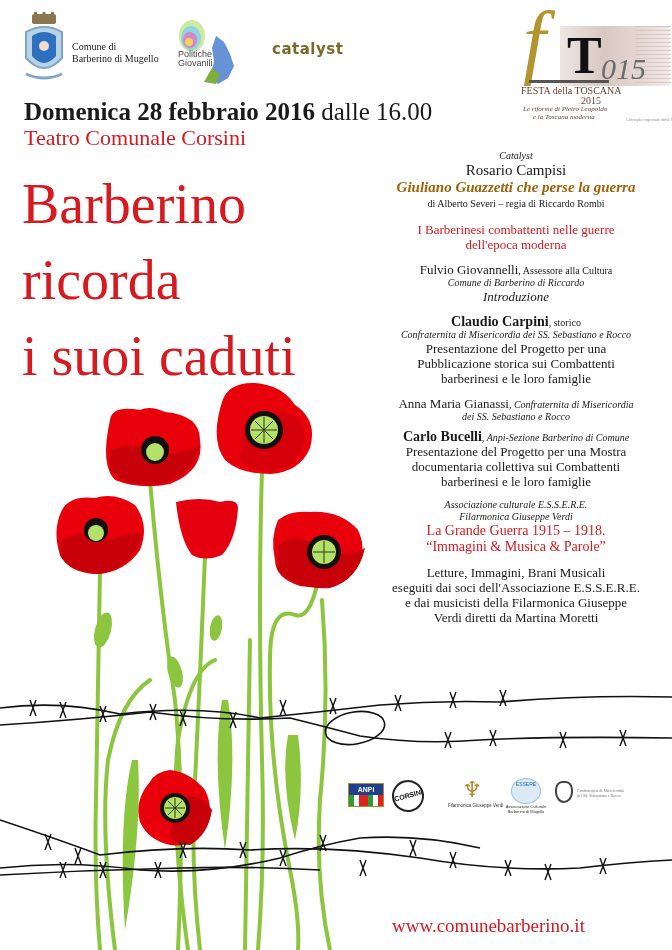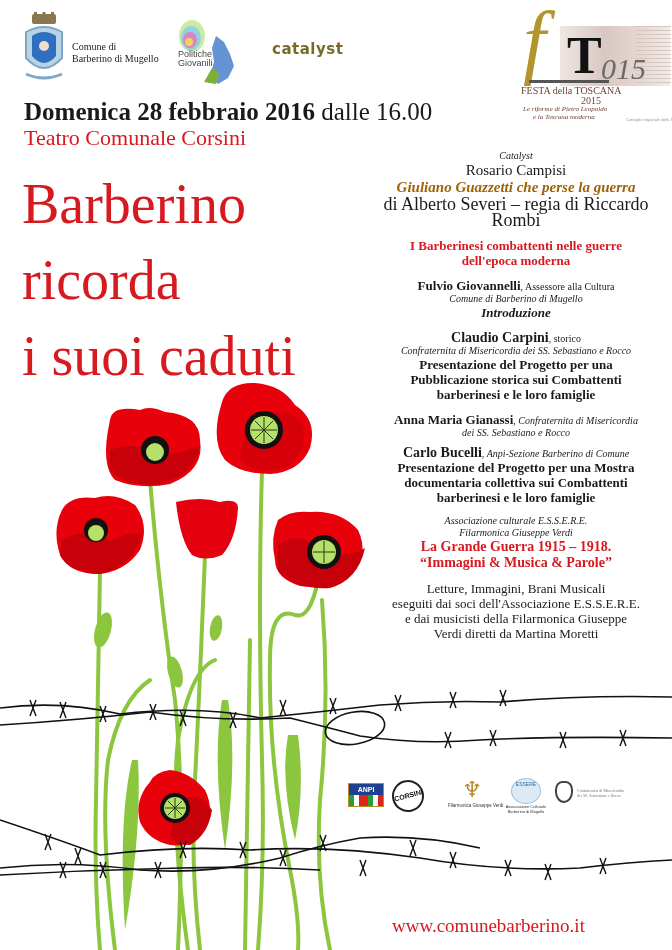--- a/index.html
+++ b/index.html
@@ -35,21 +35,21 @@
 
   
   .big-title { left: 22px; top: 158px; font-size: 56px; line-height: 60px; color: #d71920; }
   .big-title div { white-space: nowrap; margin-top: 16px; }
 
   
   .program { left: 360px; top: 150px; width: 312px; text-align: center; font-size: 13px; line-height: 15px; color: #1a1a1a; }
   .program .it { font-style: italic; }
   .program .small { font-size: 10px; line-height: 12px; }
   .program .red { color: #d71920; }
-  .program .b { font-weight: bold; }
+  .program .b { font-weight: normal; }
   .program .name { font-size: 14px; font-weight: bold; }
   .program .gap { height: 10px; }
   .program .gap-s { height: 6px; }
   .program .title-red-it { font-size: 15px; font-weight: bold; font-style: italic; color: #a16207; line-height: 17px; }
 
   
   .illus { left: 0; top: 370px; width: 672px; height: 580px; }
 
   
   .sponsors { left: 348px; top: 783px; width: 320px; height: 40px; }
@@ -132,31 +132,31 @@
   <div>Barberino</div>
   <div>ricorda</div>
   <div>i suoi caduti</div>
 </div>
 
 <div class="abs program">
   <div>
     <div class="it small">Catalyst</div>
     <div style="font-size:15px;line-height:17px">Rosario Campisi</div>
     <div class="title-red-it">Giuliano Guazzetti che perse la guerra</div>
-    <div style="font-size:18px;line-height:16px">di Alberto Severi – regia di Riccardo Rombi</div>
+    <div style="font-size:10px;line-height:16px">di Alberto Severi – regia di Riccardo Rombi</div>
   </div>
   <div class="gap"></div>
   <div class="red b">
     <div>I Barberinesi combattenti nelle guerre</div>
     <div>dell'epoca moderna</div>
   </div>
   <div class="gap"></div>
   <div>
     <div><span class="b">Fulvio Giovannelli</span><span class="small">, Assessore alla Cultura</span></div>
-    <div class="it small">Comune di Barberino di Mugello</div>
+    <div class="it small">Comune di Barberino di Riccardo</div>
     <div class="it b">Introduzione</div>
   </div>
   <div class="gap"></div>
   <div>
     <div><span class="name">Claudio Carpini</span><span class="small">, storico</span></div>
     <div class="it small">Confraternita di Misericordia dei SS. Sebastiano e Rocco</div>
     <div class="b">Presentazione del Progetto per una</div>
     <div class="b">Pubblicazione storica sui Combattenti</div>
     <div class="b">barberinesi e le loro famiglie</div>
   </div>

